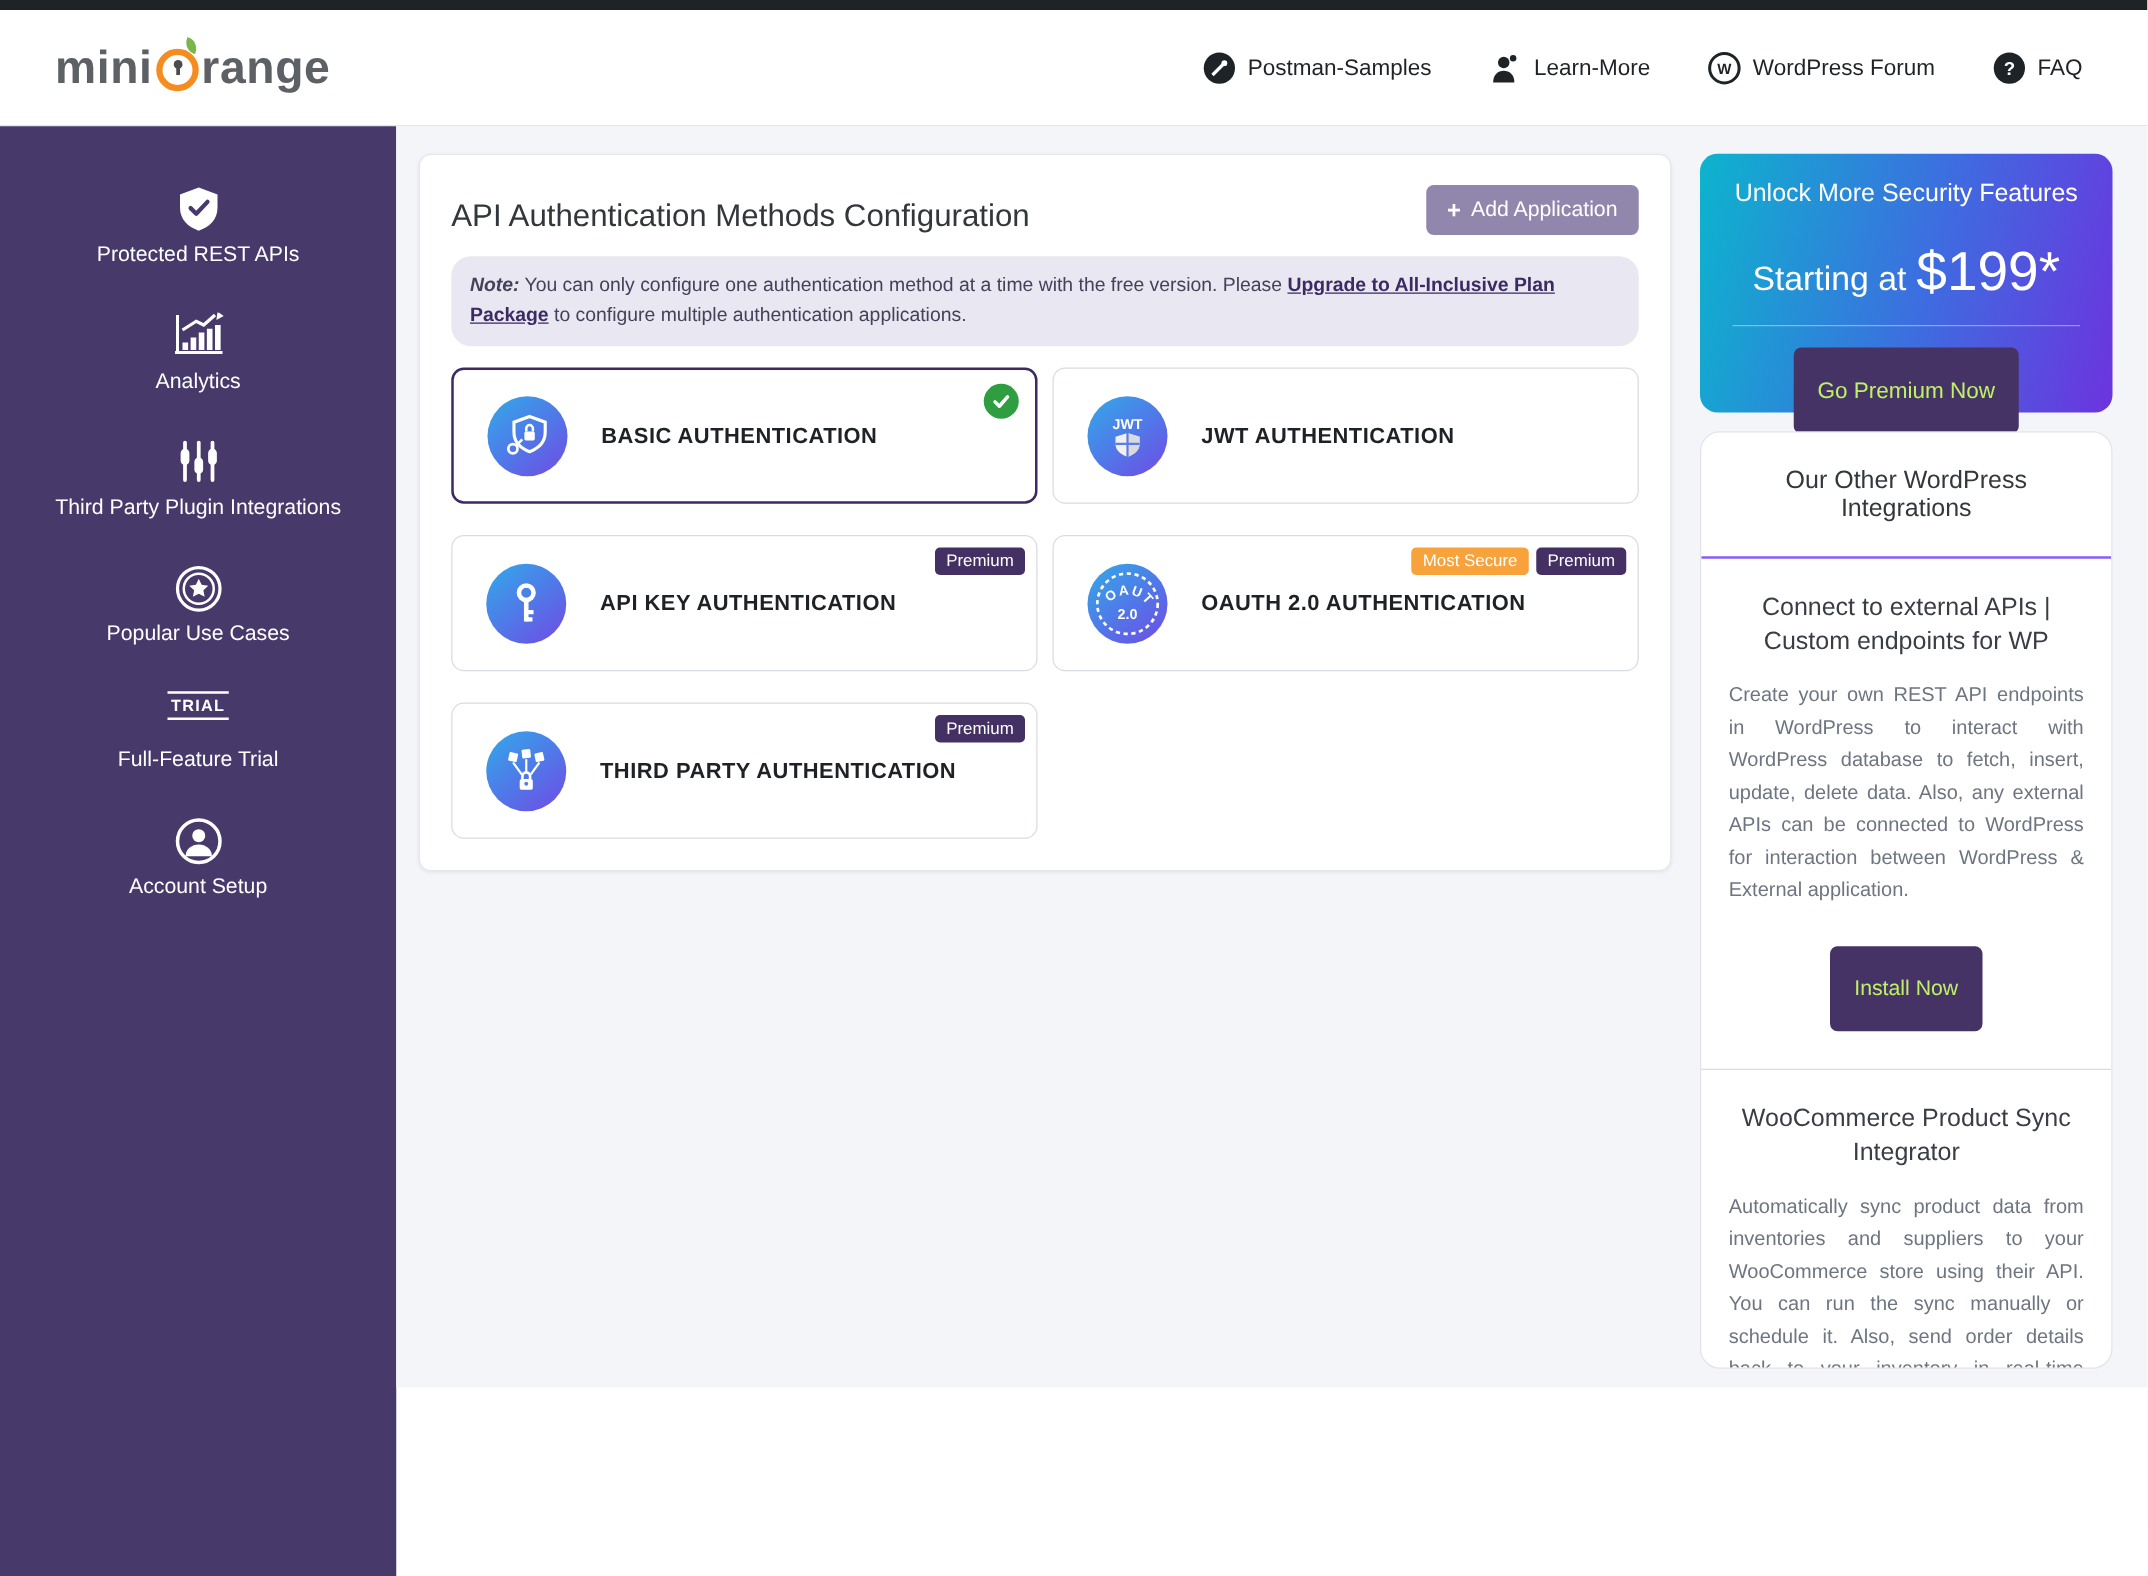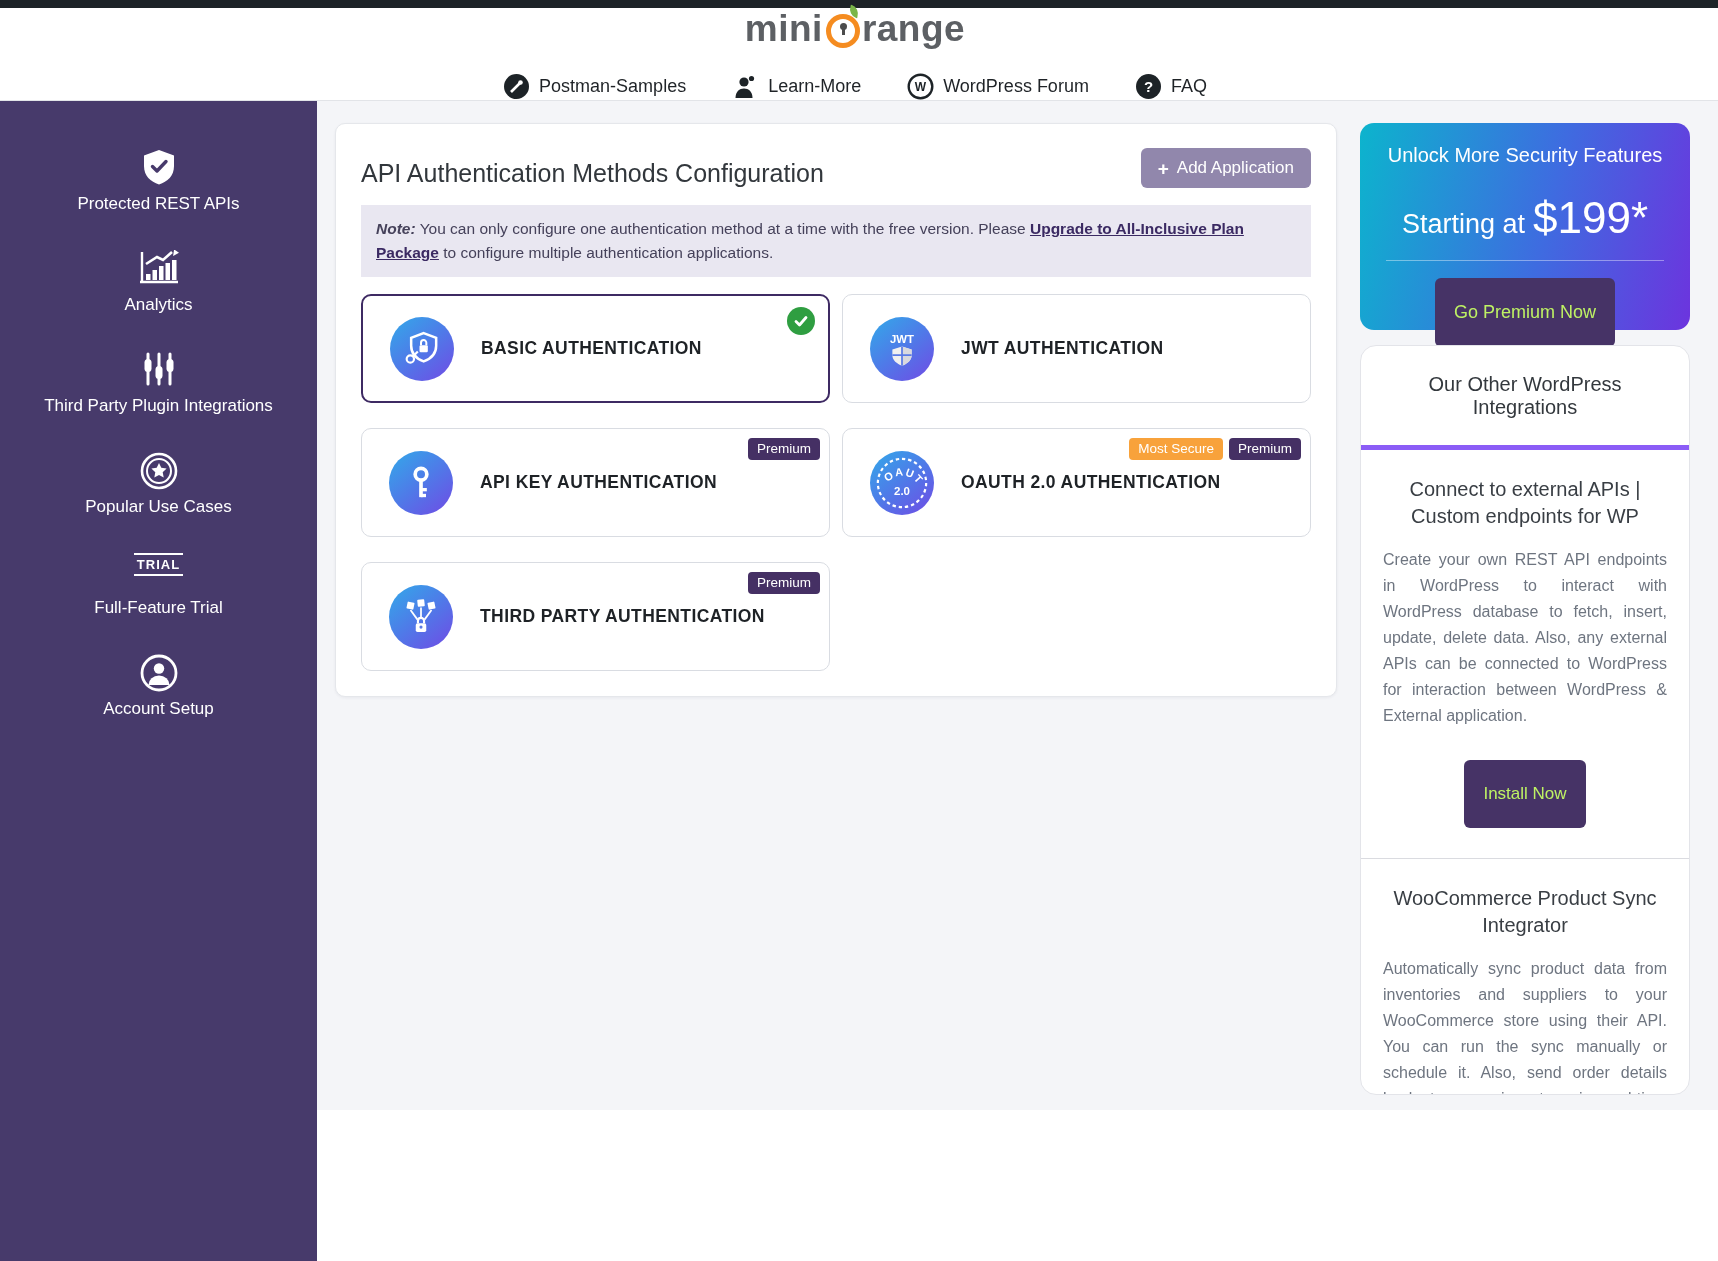--- a/index.html
+++ b/index.html
@@ -11,21 +11,20 @@
     overflow:hidden;
     color:#32373c;
   }
   
   .top-strip { position:absolute; top:0; left:0; width:100%; height:8px; background:#1d2327; }
   .header {
     position:absolute; top:8px; left:0; width:100%; height:93px;
     background:#fff; border-bottom:1px solid #e2e4e8;
     display:flex; align-items:center; justify-content:space-between;
     padding:0 52px 0 44px;
-    flex-direction:column;
   }
   .logo { display:flex; align-items:center; font-size:37px; font-weight:bold; color:#5d6064; letter-spacing:.5px; }
   .logo-o { position:relative; width:34px; height:34px; margin:4px 2px 0 3px; }
   .logo-ring { position:absolute; inset:0; border:5px solid #f58c20; border-radius:50%; }
   .logo-key { position:absolute; left:14px; top:9px; width:7px; height:7px; background:#4c4c4c; border-radius:50%; }
   .logo-key:after { content:""; position:absolute; left:2px; top:5px; width:3px; height:7px; background:#4c4c4c; }
   .logo-leaf { position:absolute; top:-8px; right:1px; width:10px; height:11px; background:#7ab648; border-radius:0 90% 0 90%; transform:rotate(18deg); }
   .nav { display:flex; align-items:center; gap:46px; }
   .nav-item { display:flex; align-items:center; gap:9px; font-size:18px; color:#1f2327; font-weight:500; cursor:pointer; }
   .nav-item svg { display:block; }
@@ -49,21 +48,21 @@
   }
   .main-title-row { display:flex; align-items:flex-end; justify-content:space-between; }
   .main-title { font-size:25px; font-weight:500; color:#32373c; padding-top:5px; }
   .add-app-btn {
     background:#9187ac; color:#fff; border:none; border-radius:6px;
     font-size:17px; font-family:inherit; padding:10px 17px; cursor:pointer;
     display:flex; align-items:center; gap:8px;
   }
   .add-app-btn .plus { font-weight:bold; font-size:19px; line-height:1; }
   .note-box {
-    margin-top:17px; background:#e9e7f1; border-radius:0;
+    margin-top:17px; background:#e9e7f1; border-radius:16px;
     padding:12px 15px; font-size:15.5px; line-height:1.55; color:#45415a;
   }
   .note-box .note-prefix { font-weight:bold; font-style:italic; }
   .note-box a { color:#3b2a63; font-weight:bold; text-decoration:underline; }
   .auth-grid { margin-top:17px; display:grid; grid-template-columns:1fr 1fr; column-gap:12px; row-gap:25px; }
   .auth-card {
     position:relative; height:109px; background:#fff;
     border:1.5px solid #d9dce2; border-radius:10px;
     display:flex; align-items:center; gap:27px; padding-left:27px; cursor:pointer;
   }
@@ -97,21 +96,21 @@
     background:#463366; color:#bef264; border:none; border-radius:6px;
     font-family:inherit; font-size:18px; padding:24px 19px; cursor:pointer;
   }
   .premium-card .dark-btn { margin-top:17px; }
   .integrations-card {
     position:absolute; left:1360px; top:345px; width:330px; height:750px;
     background:#fff; border:1px solid #e3e4e9; border-radius:16px; overflow:hidden;
   }
   .integrations-title {
     text-align:center; font-size:20px; color:#33383d;
-    padding:27px 14px 26px; border-bottom:5px solid #8b5cf6;
+    padding:27px 14px 26px; border-bottom:2px solid #8b5cf6;
   }
   .integration-section { padding:26px 22px 30px; }
   .integration-section + .integration-section { border-top:1px solid #dadbe0; }
   .integration-heading { text-align:center; font-size:20px; color:#393e44; line-height:1.35; margin-bottom:17px; }
   .integration-body { font-size:16px; line-height:1.63; color:#6e7580; text-align:justify; }
   .integration-cta { text-align:center; margin-top:30px; }
   .integration-cta .dark-btn { font-size:17px; }
 </style>
 </head>
 <body>

